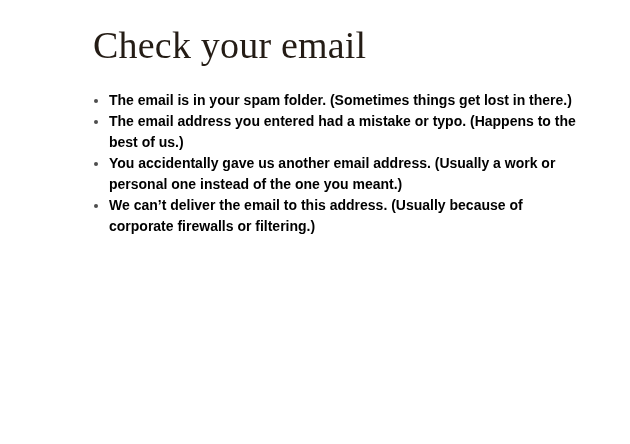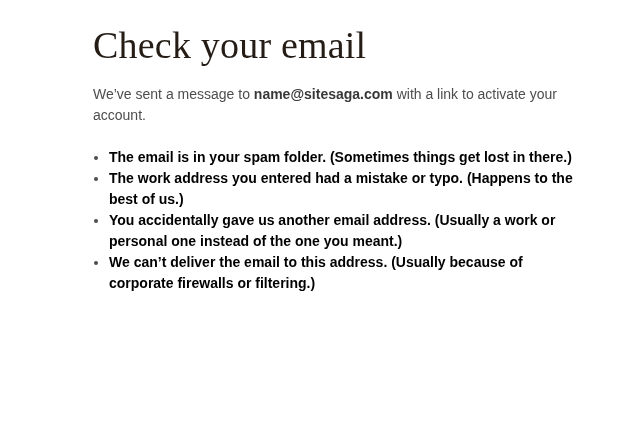--- a/index.html
+++ b/index.html
@@ -95,26 +95,25 @@
   }
 </style>
 </head>
 <body>
 
 <div class="page">
   <div class="content">
 
     <h1 class="page-title">Check your email</h1>
 
-    <p class="intro"><span>We’ve sent a message to </span><span class="email-bold">name@sitesaga.com</span><span> with a link to activate your account.</span></p>
 
 
 
     <ul class="reason-list">
         <li>The email is in your spam folder. (Sometimes things get lost in there.)</li>
-        <li>The work address you entered had a mistake or typo. (Happens to the best of us.)</li>
+        <li>The email address you entered had a mistake or typo. (Happens to the best of us.)</li>
         <li>You accidentally gave us another email address. (Usually a work or personal one instead of the one you meant.)</li>
         <li>We can’t deliver the email to this address. (Usually because of corporate firewalls or filtering.)</li>
       </ul>
 
 
   </div>
 </div>
 
 </body></html>

